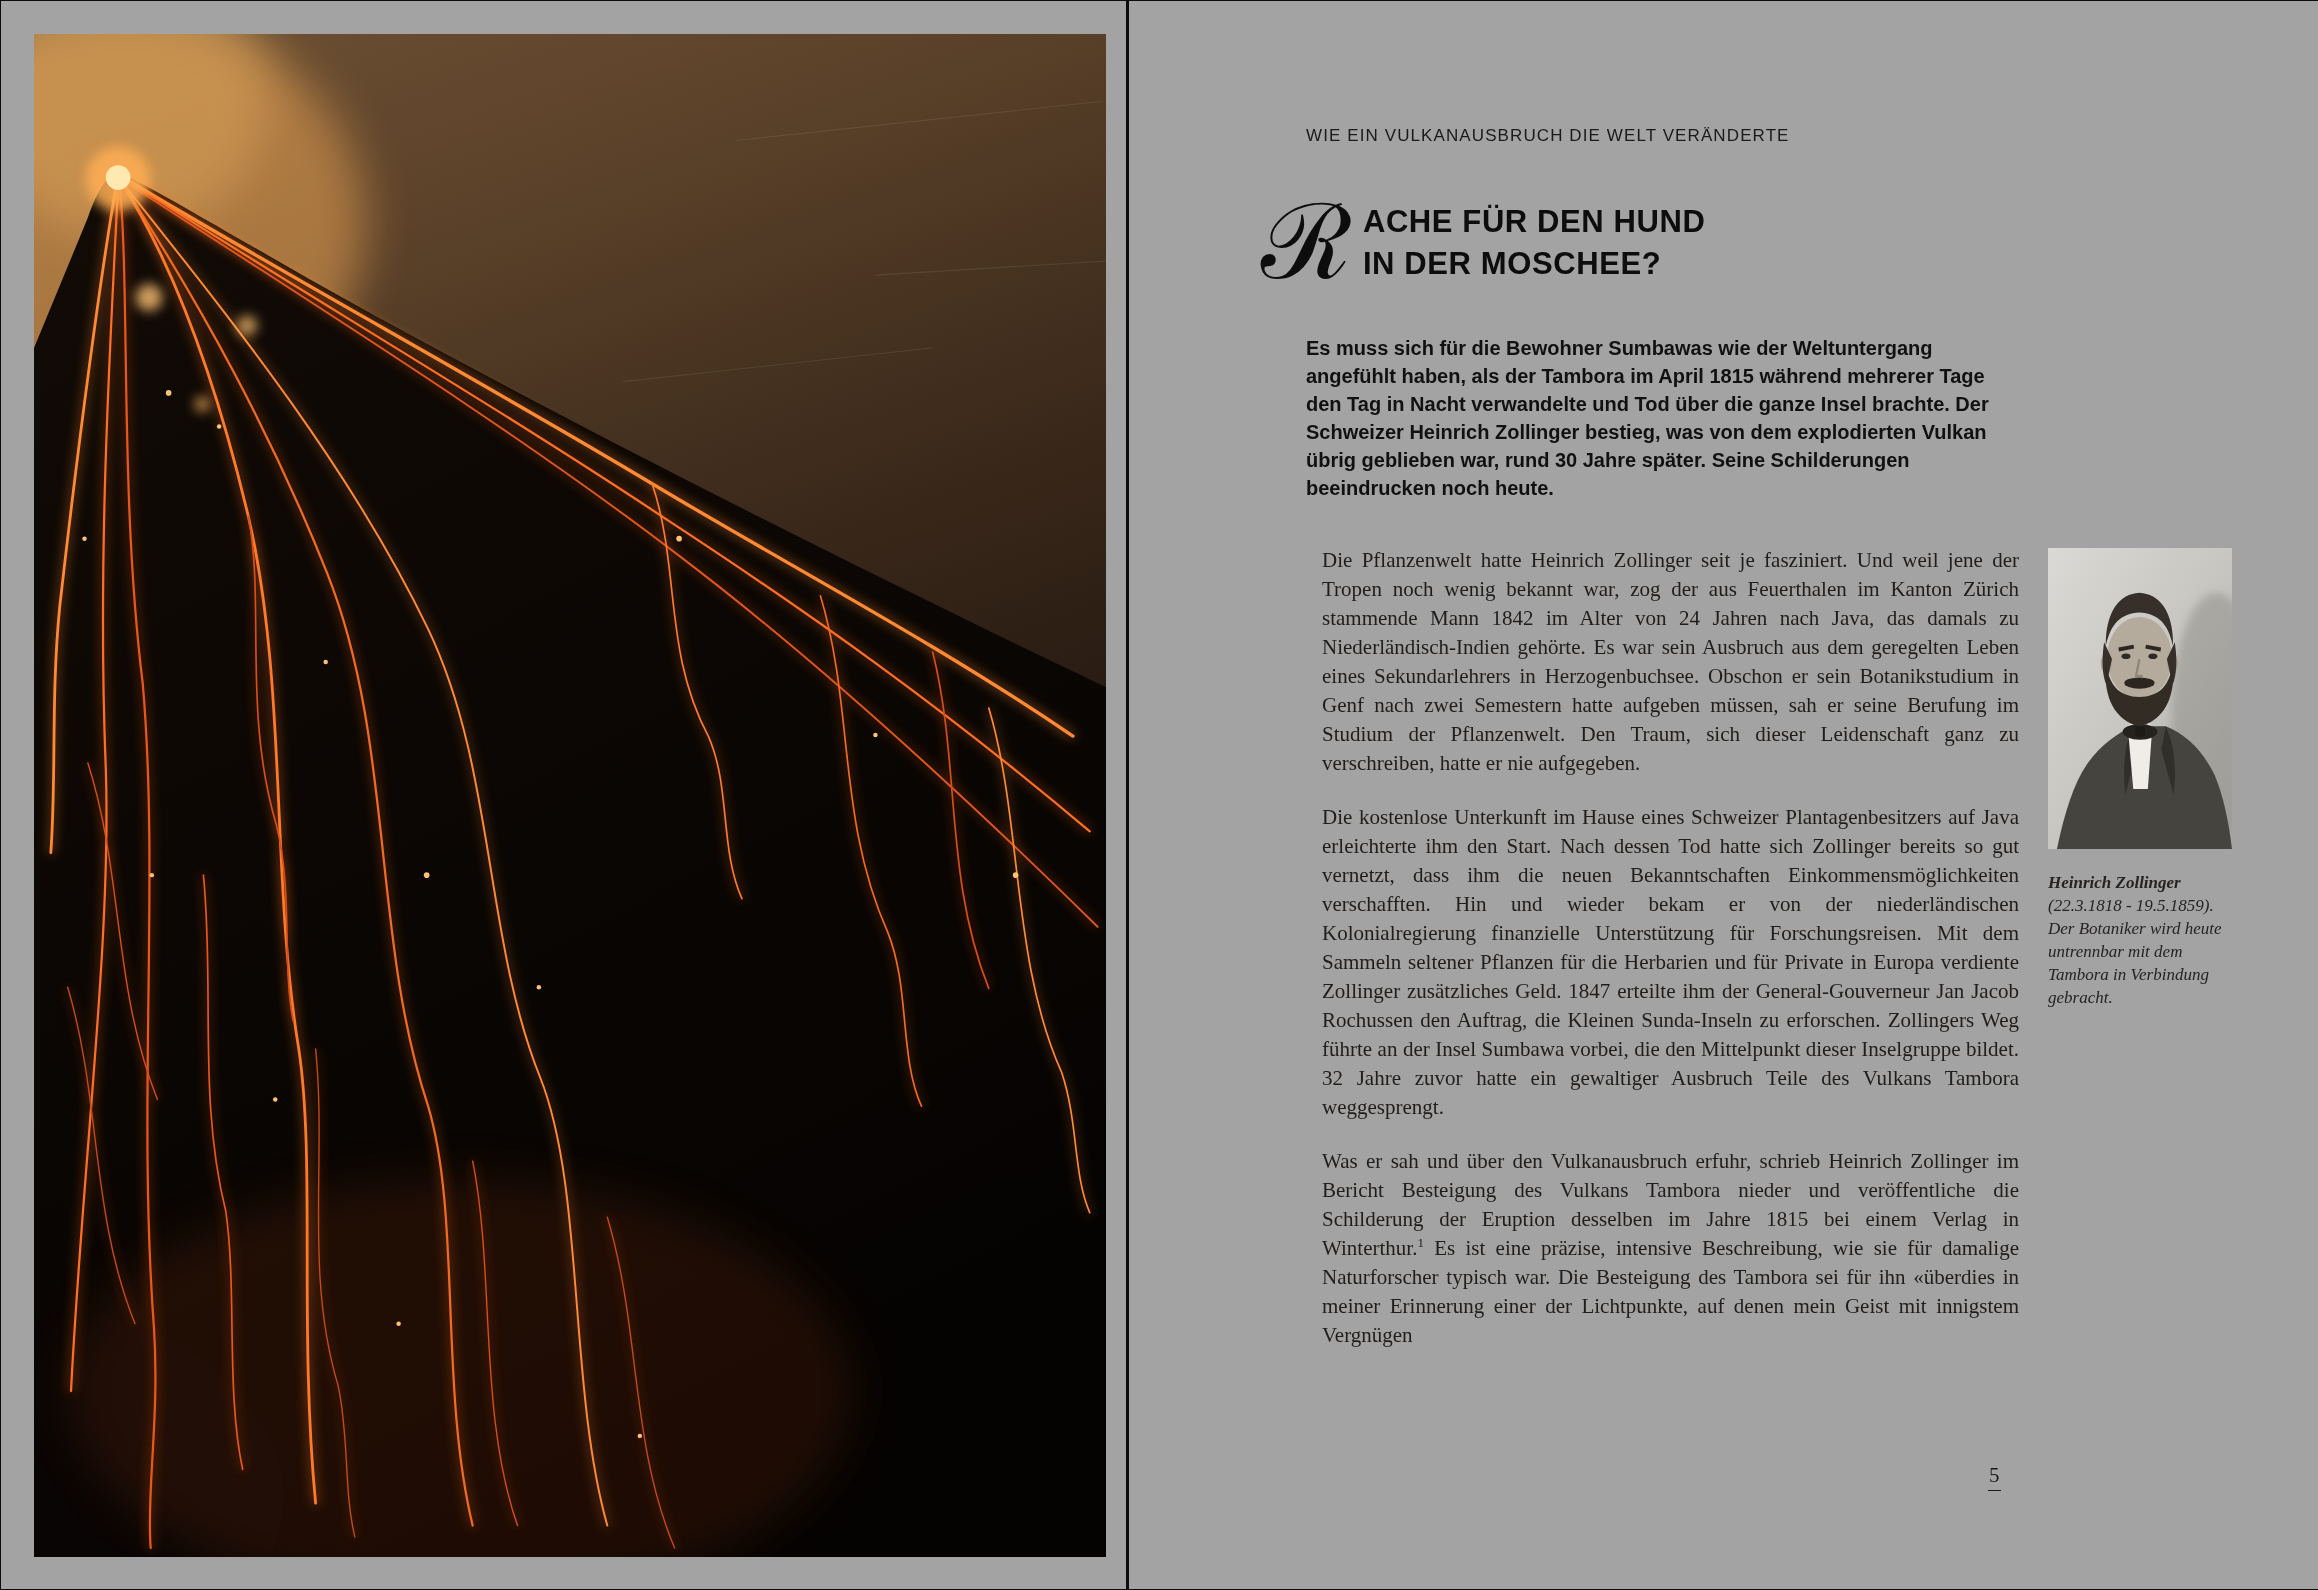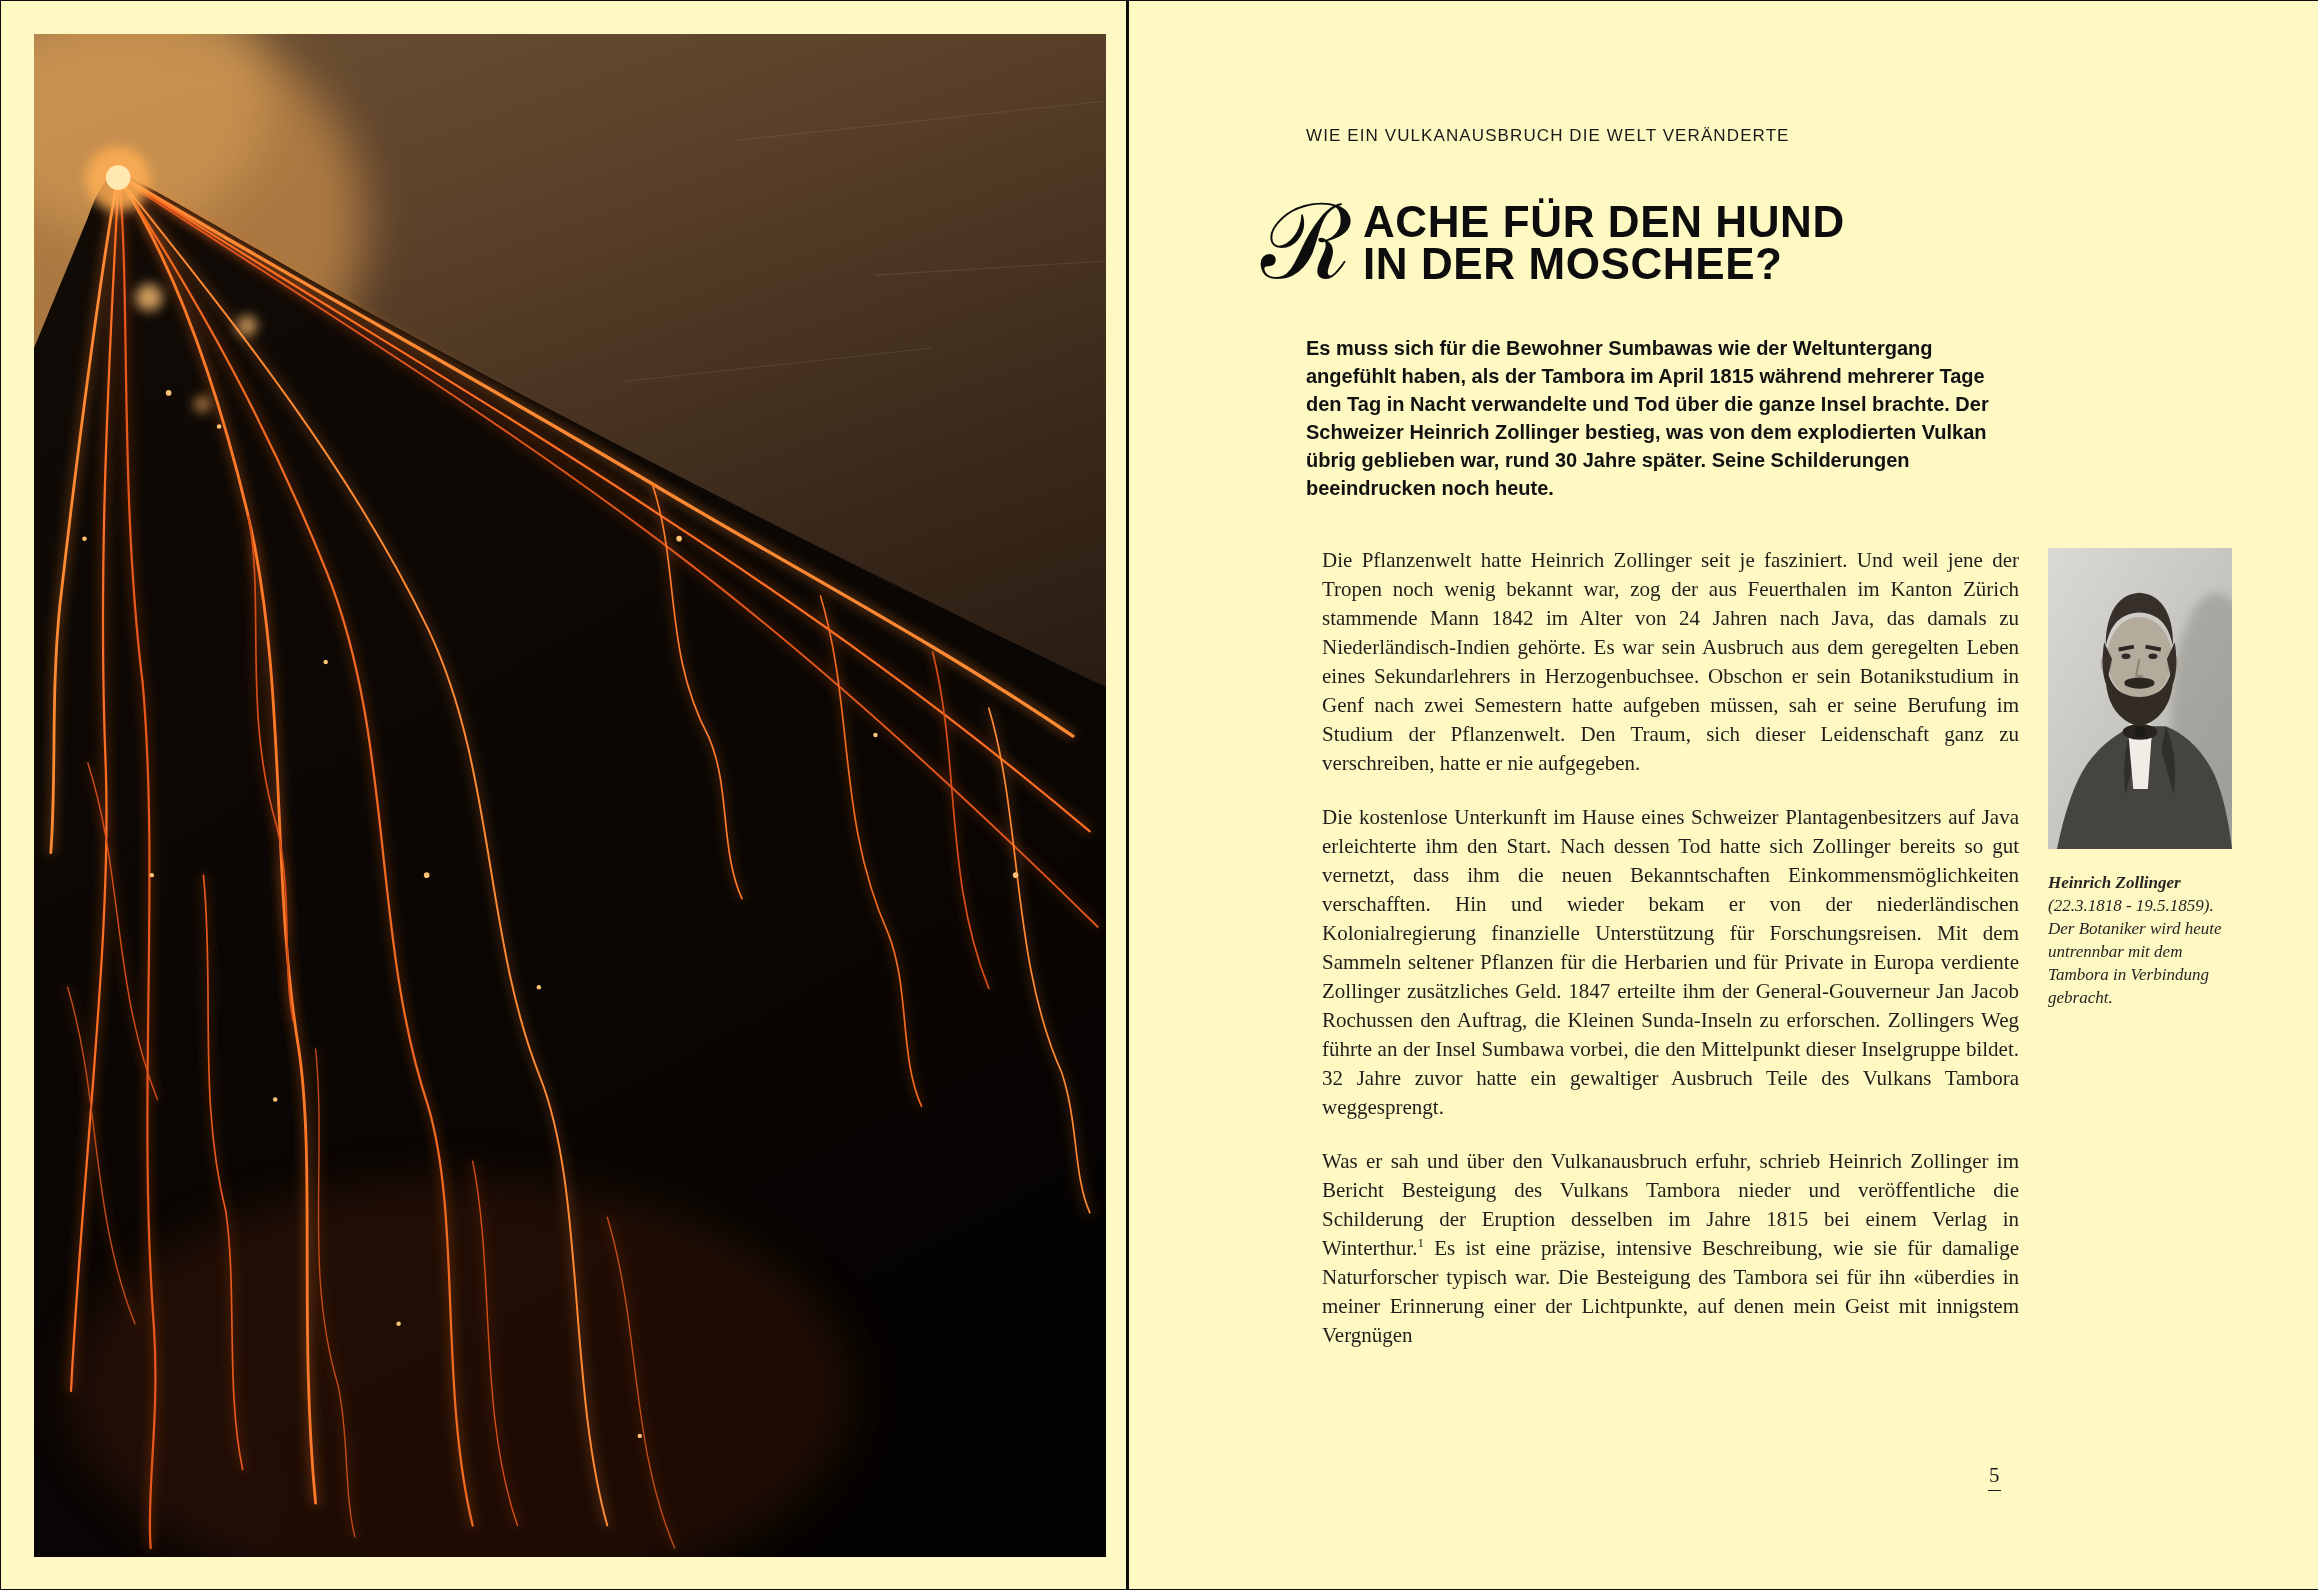--- a/index.html
+++ b/index.html
@@ -1,19 +1,19 @@
 <!DOCTYPE html>
 <html style="font-size:9px"><head>
 <meta charset="utf-8">
 <style>
   html,body{margin:0;padding:0;background:#ffffff;}
   .spread{
     position:relative;
     width:2319px;height:1590px;
-    background:#fef9c3;
+    background:#a3a3a3;
     box-sizing:border-box;
     border:1.7px solid #0c0c0c;
     overflow:hidden;
     font-family:"Liberation Serif", serif;
     color:#1c1c1c;
   }
   .page-divider{
     position:absolute;left:1125px;top:0;bottom:0;width:2.8px;
     background:#0c0c0c;
   }
@@ -35,21 +35,21 @@
     display:flex;align-items:flex-start;gap:11.2px;
   }
   .drop-initial{
     font-family:"DejaVu Serif", serif;
     font-size:104px;line-height:95px;
     color:#0d0d0d;
     transform:translateY(-3.4px);
   }
   .title-lines{
     font-family:"Liberation Sans", sans-serif;
-    font-weight:bold;font-size:44px;line-height:42px;
+    font-weight:bold;font-size:31px;line-height:42px;
     letter-spacing:0.6px;color:#0d0d0d;
     padding-top:3.4px;white-space:nowrap;
   }
   .intro{
     position:absolute;left:1305px;top:333px;width:687px;
     font-family:"Liberation Sans", sans-serif;
     font-weight:bold;font-size:20px;line-height:28px;
     color:#111111;
   }
   .bodycol{

